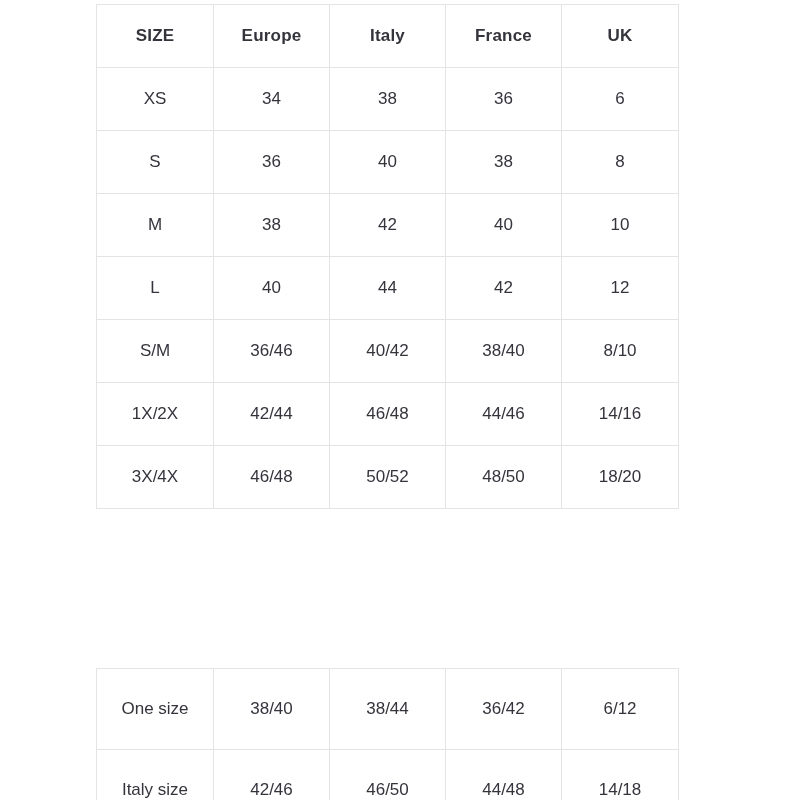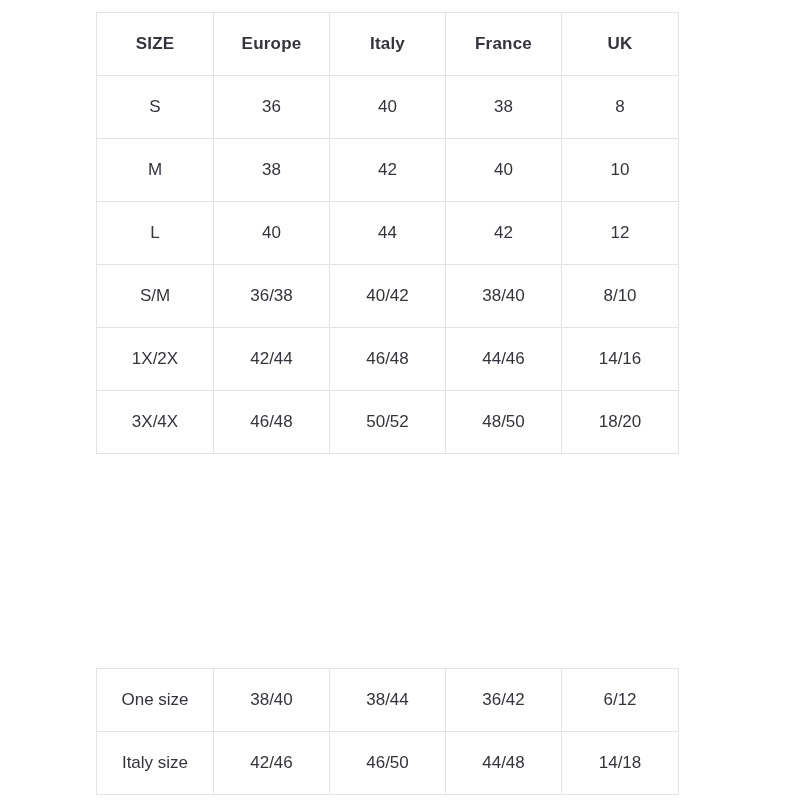--- a/index.html
+++ b/index.html
@@ -18,21 +18,21 @@
     position: relative;
     width: 800px;
     height: 800px;
     box-sizing: border-box;
   }
   .table-wrap {
     position: absolute;
     left: 96px;
     width: 582px;
   }
-  .table-wrap.primary { top: 12px; }
+  .table-wrap.primary { top: 4px; }
   .table-wrap.secondary { top: 668px; }
 
   table.size-table {
     border-collapse: collapse;
     width: 582px;
     table-layout: fixed;
   }
   table.size-table td,
   table.size-table th {
     border: 1px solid #e4e4e6;
@@ -48,21 +48,21 @@
   }
   
   col.c0 { width: 117px; }
   col.c1 { width: 116px; }
   col.c2 { width: 116px; }
   col.c3 { width: 116px; }
   col.c4 { width: 117px; }
 
   table.primary-table tr { height: 63px; }
   table.primary-table tr.header-row { height: 63px; }
-  table.secondary-table tr { height: 63px; }
+  table.secondary-table tr { height: 81px; }
 
   td.rowhead, th.rowhead {
     font-weight: 700;
     color: #26262e;
   }
   th.colhead {
     font-weight: 700;
     color: #26262e;
     letter-spacing: 0.2px;
   }
@@ -85,20 +85,27 @@
         <tr class="header-row">
           <th class="colhead">SIZE</th>
           <th class="colhead">Europe</th>
           <th class="colhead">Italy</th>
           <th class="colhead">France</th>
           <th class="colhead">UK</th>
         </tr>
       </thead>
       <tbody>
         <tr>
+          <td class="rowhead">XS</td>
+          <td>34</td>
+          <td>38</td>
+          <td>36</td>
+          <td>6</td>
+        </tr>
+        <tr>
           <td class="rowhead">S</td>
           <td>36</td>
           <td>40</td>
           <td>38</td>
           <td>8</td>
         </tr>
         <tr>
           <td class="rowhead">M</td>
           <td>38</td>
           <td>42</td>
@@ -107,21 +114,21 @@
         </tr>
         <tr>
           <td class="rowhead">L</td>
           <td>40</td>
           <td>44</td>
           <td>42</td>
           <td>12</td>
         </tr>
         <tr>
           <td class="rowhead">S/M</td>
-          <td>36/38</td>
+          <td>36/46</td>
           <td>40/42</td>
           <td>38/40</td>
           <td>8/10</td>
         </tr>
         <tr>
           <td class="rowhead">1X/2X</td>
           <td>42/44</td>
           <td>46/48</td>
           <td>44/46</td>
           <td>14/16</td>

